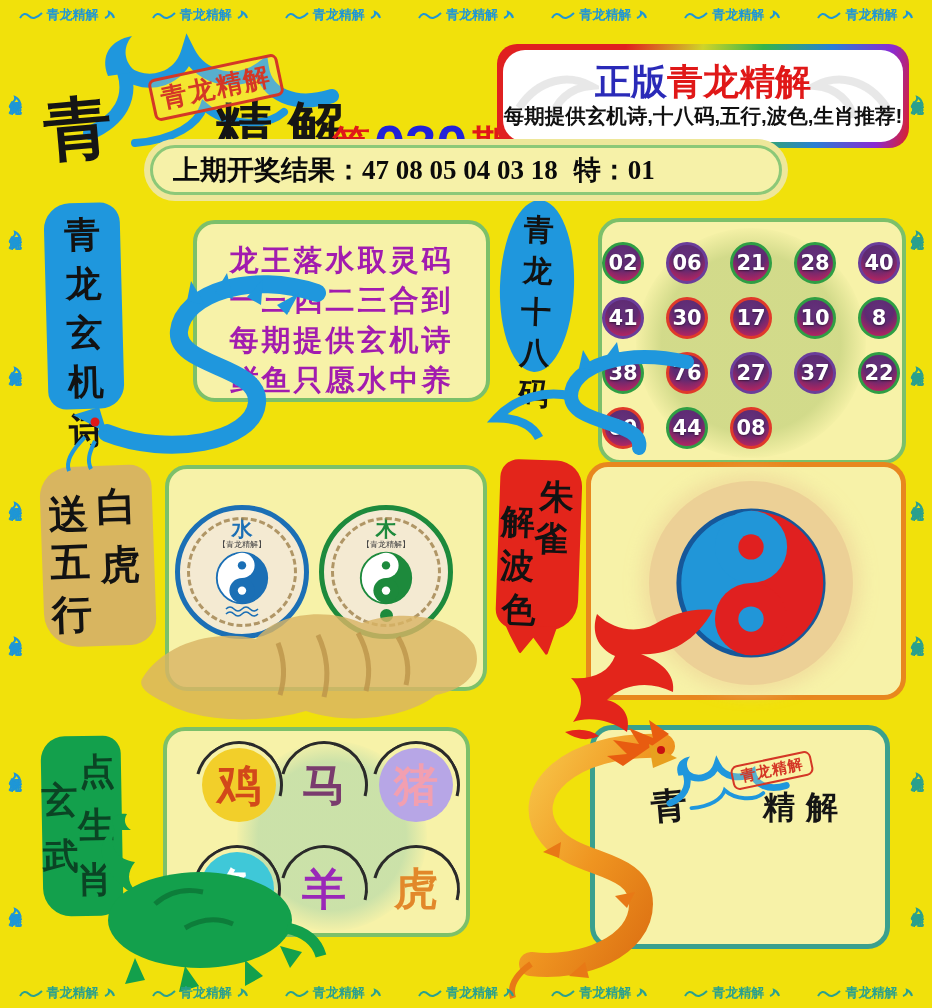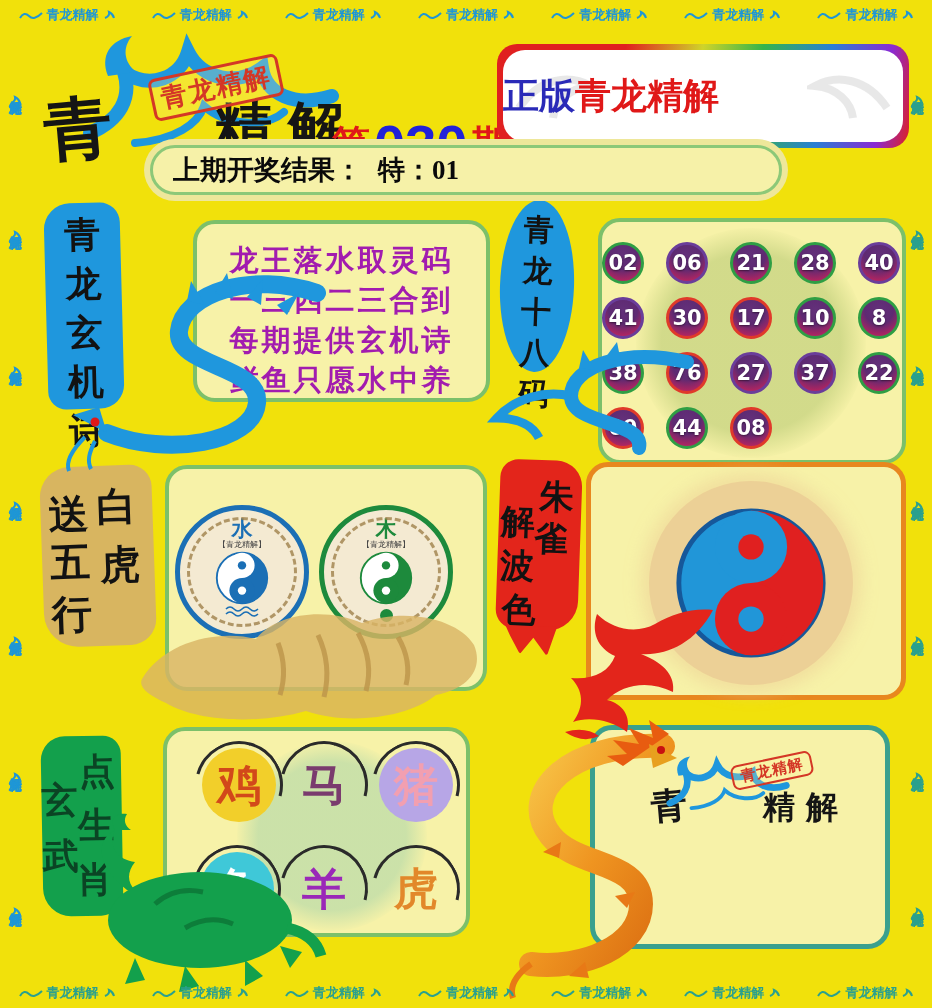--- a/index.html
+++ b/index.html
@@ -26,21 +26,21 @@
   .logo-jingjie{position:absolute;left:214px;top:90px;font-size:58px;letter-spacing:16px;z-index:3;}
   .issue{position:absolute;left:332px;top:96px;display:flex;align-items:center;font-weight:bold;z-index:3;}
   .issue .pfx,.issue .sfx{color:#e01818;font-size:38px;font-family:"Liberation Serif",serif;}
   .issue .num{color:#2222d8;font-size:56px;margin:16px 4px;font-family:"Liberation Sans",sans-serif;}
 
   
   .info-wrap{position:absolute;left:497px;top:44px;width:412px;height:104px;border-radius:20px;z-index:3;
      background:linear-gradient(100deg,#e02020 0%,#e02020 30%,#cfd42a 48%,#35b44a 62%,#2a7fd4 78%,#8a2ad4 92%,#e02020 100%);
      padding:6px;box-sizing:border-box;}
   .info-box{width:100%;height:100%;background:#fff;border-radius:22px;display:flex;flex-direction:column;
-     justify-content:center;position:relative;overflow:hidden;}
+     align-items:center;justify-content:center;position:relative;overflow:hidden;}
   .info-title{font-size:36px;font-weight:bold;line-height:1.1;z-index:1;}
   .info-title .pfx{color:#2a2ab8;}
   .info-title .brand{color:#e01818;}
   .info-sub{font-size:20.5px;font-weight:bold;color:#111;z-index:1;}
   .gray-dragon{position:absolute;top:8px;opacity:.6;}
   .gray-dragon.gl{left:6px;} .gray-dragon.gr{right:6px;transform:scaleX(-1);}
 
   
   .results{position:absolute;left:150px;top:145px;width:632px;height:50px;background:#f6f1a8;
      border:3px solid #8cc878;box-shadow:0 0 0 6px #eee79a;border-radius:26px;display:flex;align-items:center;
@@ -372,25 +372,27 @@
     <div class="info-box">
       <svg class="gray-dragon gl" width="90" height="70" viewBox="0 0 90 70">
           <path d="M10 50 C30 20 60 16 82 28 C60 30 46 44 44 60" fill="none" stroke="#bbbbbb" stroke-width="8" opacity="0.55"></path>
         </svg>
       <svg class="gray-dragon gr" width="90" height="70" viewBox="0 0 90 70">
           <path d="M10 50 C30 20 60 16 82 28 C60 30 46 44 44 60" fill="none" stroke="#bbbbbb" stroke-width="8" opacity="0.55"></path>
         </svg>
       <div class="info-title">
         <span class="pfx">正版</span><span class="brand">青龙精解</span>
       </div>
+      <div class="info-sub">每期提供玄机诗,十八码,五行,波色,生肖推荐!</div>
     </div>
   </div>
 
   <div class="results">
     <span>上期开奖结果：</span>
+    <span>47 08 05 04 03 18</span>
     <span class="sp">特：</span>
     <span>01</span>
   </div>
 
   <div class="blob blob-poem">
     <span class="bchar">青</span>
     <span class="bchar">龙</span>
     <span class="bchar">玄</span>
     <span class="bchar">机</span>
     <span class="bchar">诗</span>

